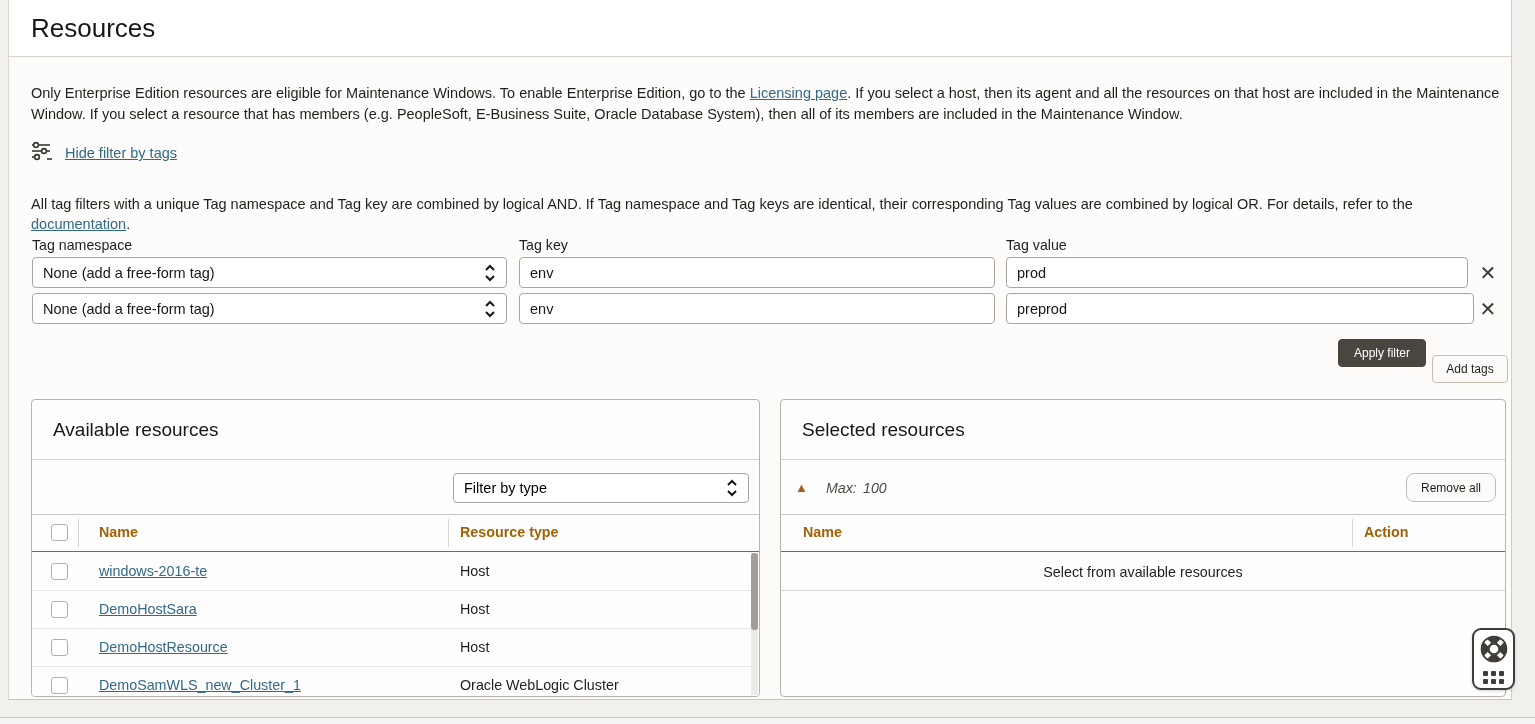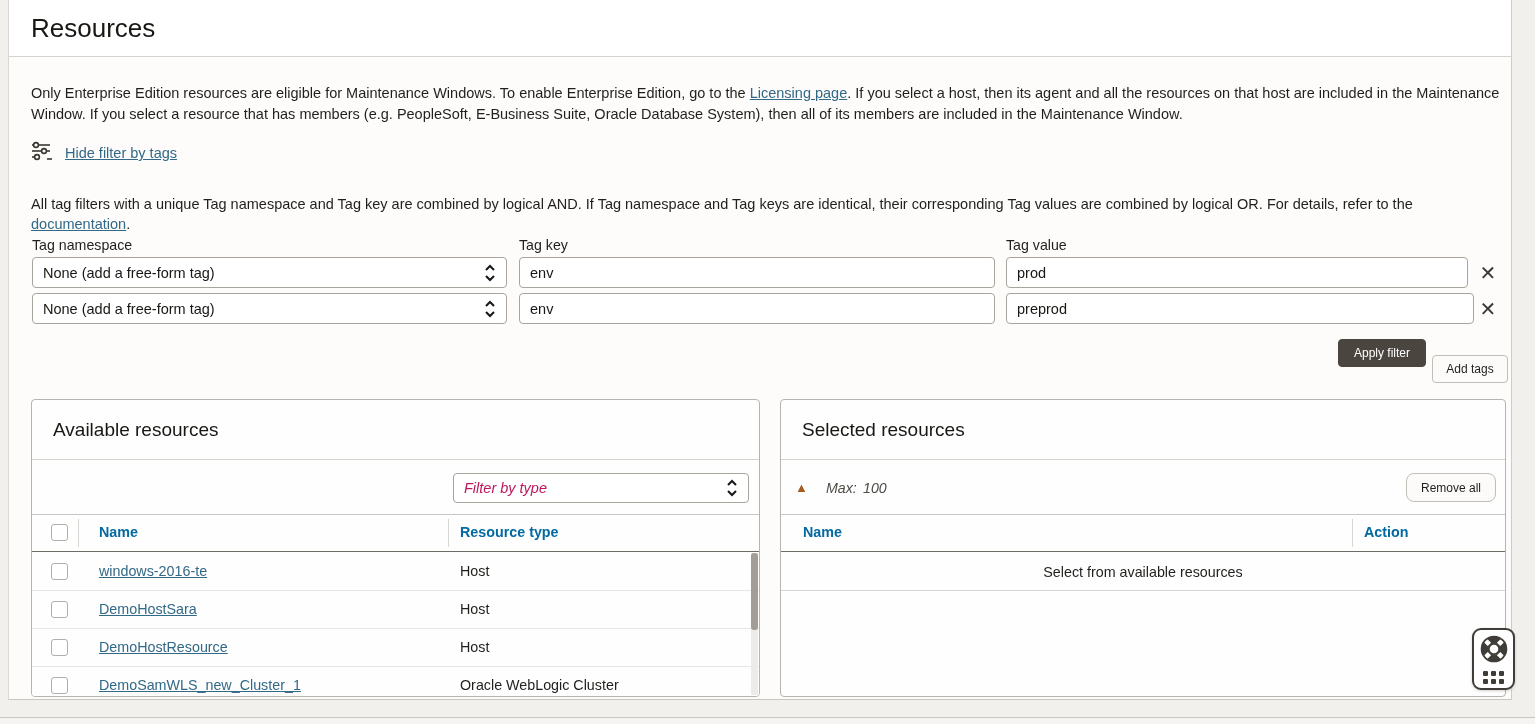--- a/index.html
+++ b/index.html
@@ -76,25 +76,25 @@
   }
   .panel-hdr-line { position:absolute; left:0; top:59px; width:100%; height:1px; background:#d4d0ca; }
 
   .search-wrap { position:absolute; display:flex; align-items:center; }
   .flt-input {
     width:100%; height:30px; background:#fff; border:1px solid #a9a49d; border-radius:4px;
     font-size:14.5px; font-style:italic; color:#4c4842; padding:0 10px 0 32px;
   }
   .flt-input::placeholder { color:#615d57; font-style:italic; opacity:1; }
   .search-ic { position:absolute; left:9px; top:7px; }
-  .sel-italic span.ph { color:#be185d; font-style:italic; }
+  .sel-italic span.ph { color:#000000; }
 
   .tbl-topline { position:absolute; left:0; width:100%; height:1px; background:#c9c5c0; }
   .thead { position:absolute; left:0; width:100%; height:37px; background:#fefefe; border-bottom:1px solid #6f6a64; }
-  .th { position:absolute; top:9px; font-size:14.3px; font-weight:bold; color:#0369a1; }
+  .th { position:absolute; top:9px; font-size:14.3px; font-weight:bold; color:#a16207; }
   .vline { position:absolute; top:4px; bottom:4px; width:1px; background:#d8d4cf; }
   .row { position:absolute; left:0; width:100%; height:38px; border-bottom:1px solid #eae7e3; background:#fefefe; }
   .row-link { position:absolute; top:10px; font-size:14.3px; }
   .row-type { position:absolute; top:10px; font-size:14.3px; color:#211f1c; }
   .cb {
     position:absolute; width:17px; height:17px; top:10px;
     border:1px solid #b3aea7; border-radius:3px; background:#fff; cursor:pointer;
   }
   .thead .cb { top:9px; }
 

